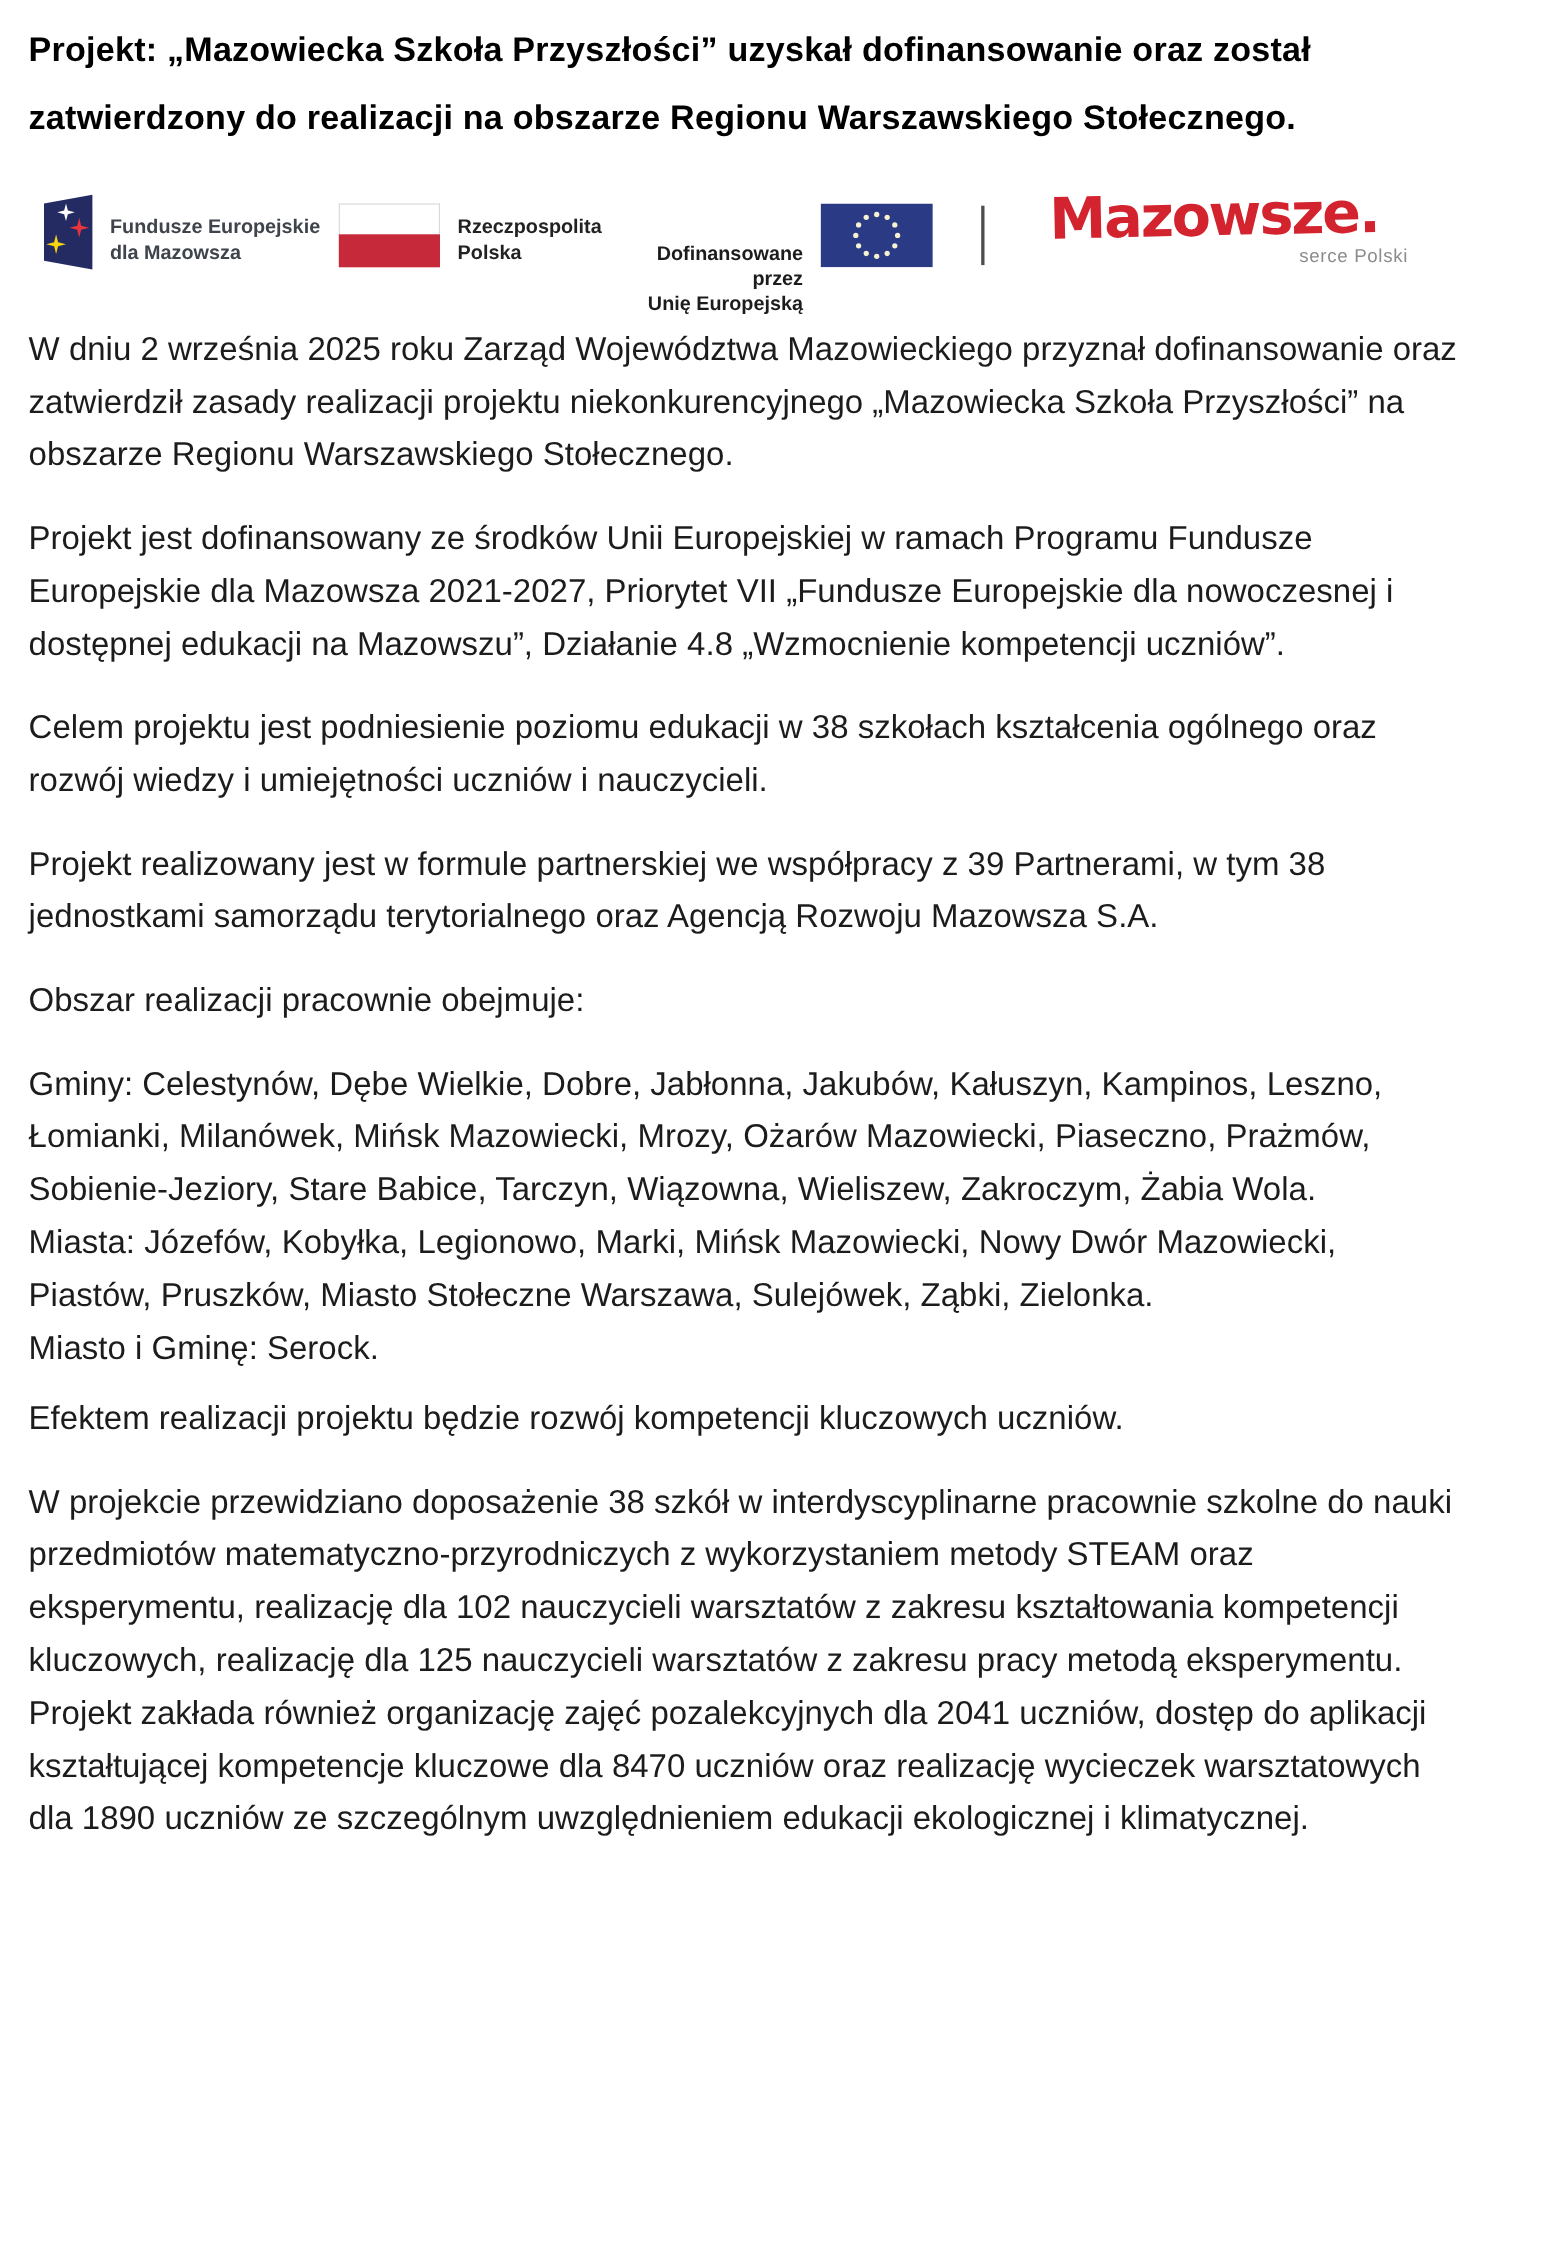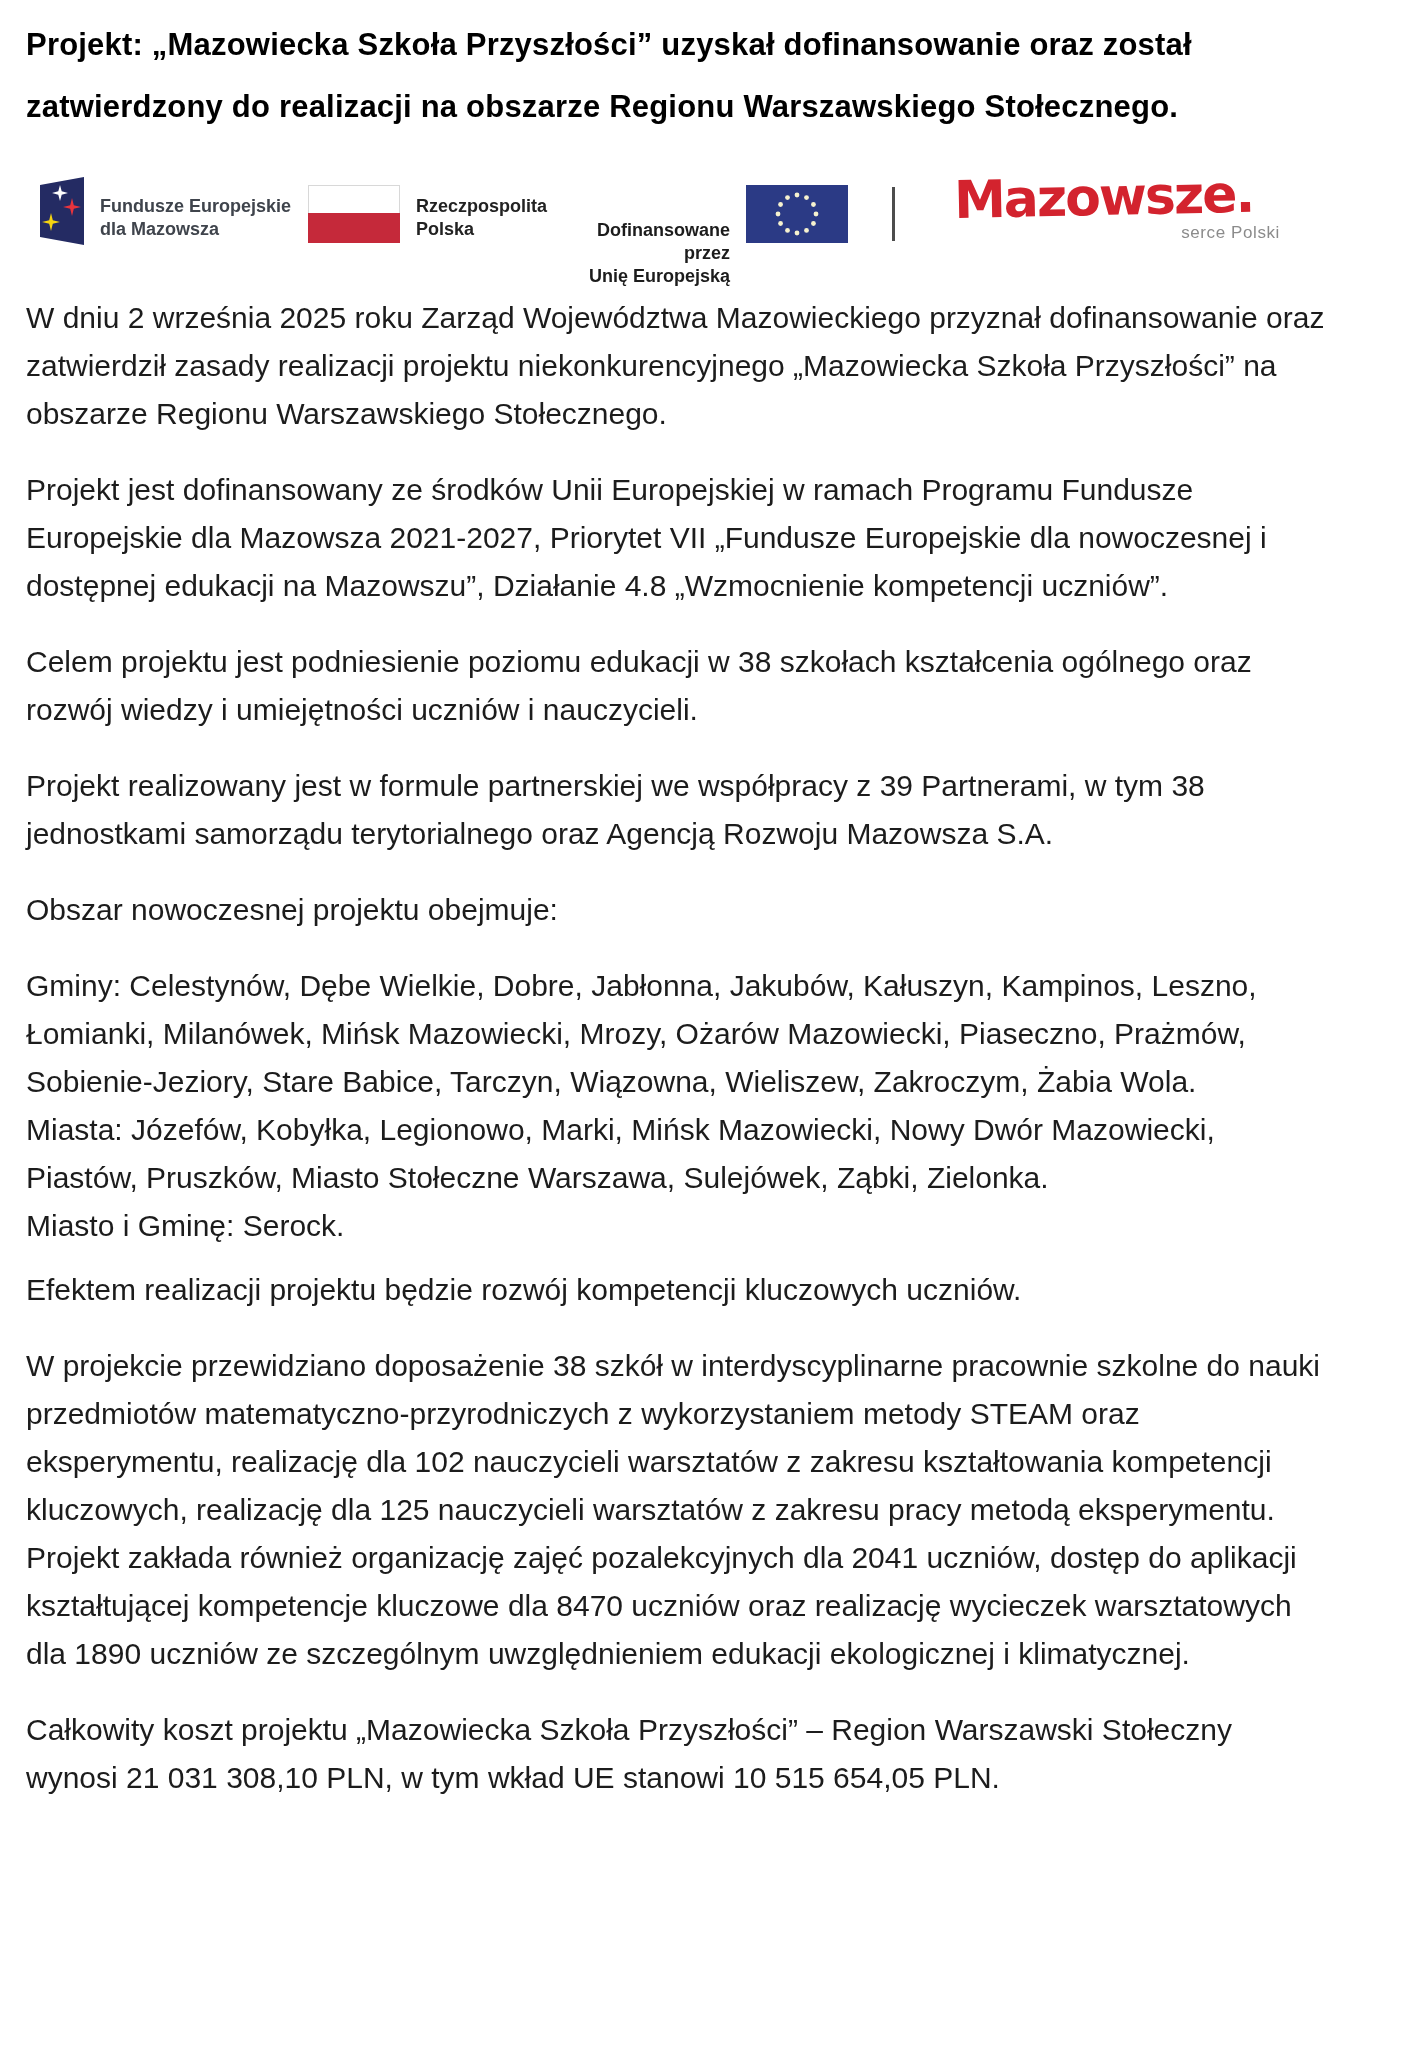--- a/index.html
+++ b/index.html
@@ -109,24 +109,23 @@
       <div class="mazowsze-name">Mazowsze.</div>
       <div class="mazowsze-tagline">serce Polski</div>
     </div>
   </div>
 
   <div class="copy">
     <p>W dniu 2 września 2025 roku Zarząd Województwa Mazowieckiego przyznał dofinansowanie oraz zatwierdził zasady realizacji projektu niekonkurencyjnego „Mazowiecka Szkoła Przyszłości” na obszarze Regionu Warszawskiego Stołecznego.</p>
     <p>Projekt jest dofinansowany ze środków Unii Europejskiej w ramach Programu Fundusze Europejskie dla Mazowsza 2021-2027, Priorytet VII „Fundusze Europejskie dla nowoczesnej i dostępnej edukacji na Mazowszu”, Działanie 4.8 „Wzmocnienie kompetencji uczniów”.</p>
     <p>Celem projektu jest podniesienie poziomu edukacji w 38 szkołach kształcenia ogólnego oraz rozwój wiedzy i umiejętności uczniów i nauczycieli.</p>
     <p>Projekt realizowany jest w formule partnerskiej we współpracy z 39 Partnerami, w tym 38 jednostkami samorządu terytorialnego oraz Agencją Rozwoju Mazowsza S.A.</p>
-    <p>Obszar nowoczesnej projektu obejmuje:</p>
+    <p>Obszar realizacji pracownie obejmuje:</p>
     <div class="area-list">
       <div>Gminy: Celestynów, Dębe Wielkie, Dobre, Jabłonna, Jakubów, Kałuszyn, Kampinos, Leszno, Łomianki, Milanówek, Mińsk Mazowiecki, Mrozy, Ożarów Mazowiecki, Piaseczno, Prażmów, Sobienie-Jeziory, Stare Babice, Tarczyn, Wiązowna, Wieliszew, Zakroczym, Żabia Wola.</div>
       <div>Miasta: Józefów, Kobyłka, Legionowo, Marki, Mińsk Mazowiecki, Nowy Dwór Mazowiecki, Piastów, Pruszków, Miasto Stołeczne Warszawa, Sulejówek, Ząbki, Zielonka.</div>
       <div>Miasto i Gminę: Serock.</div>
     </div>
     <p>Efektem realizacji projektu będzie rozwój kompetencji kluczowych uczniów.</p>
     <p>W projekcie przewidziano doposażenie 38 szkół w interdyscyplinarne pracownie szkolne do nauki przedmiotów matematyczno-przyrodniczych z wykorzystaniem metody STEAM oraz eksperymentu, realizację dla 102 nauczycieli warsztatów z zakresu kształtowania kompetencji kluczowych, realizację dla 125 nauczycieli warsztatów z zakresu pracy metodą eksperymentu. Projekt zakłada również organizację zajęć pozalekcyjnych dla 2041 uczniów, dostęp do aplikacji kształtującej kompetencje kluczowe dla 8470 uczniów oraz realizację wycieczek warsztatowych dla 1890 uczniów ze szczególnym uwzględnieniem edukacji ekologicznej i klimatycznej.</p>
-    <p>Całkowity koszt projektu „Mazowiecka Szkoła Przyszłości” – Region Warszawski Stołeczny wynosi 21 031 308,10 PLN, w tym wkład UE stanowi 10 515 654,05 PLN.</p>
   </div>
 
 </div>
 
 </body></html>

